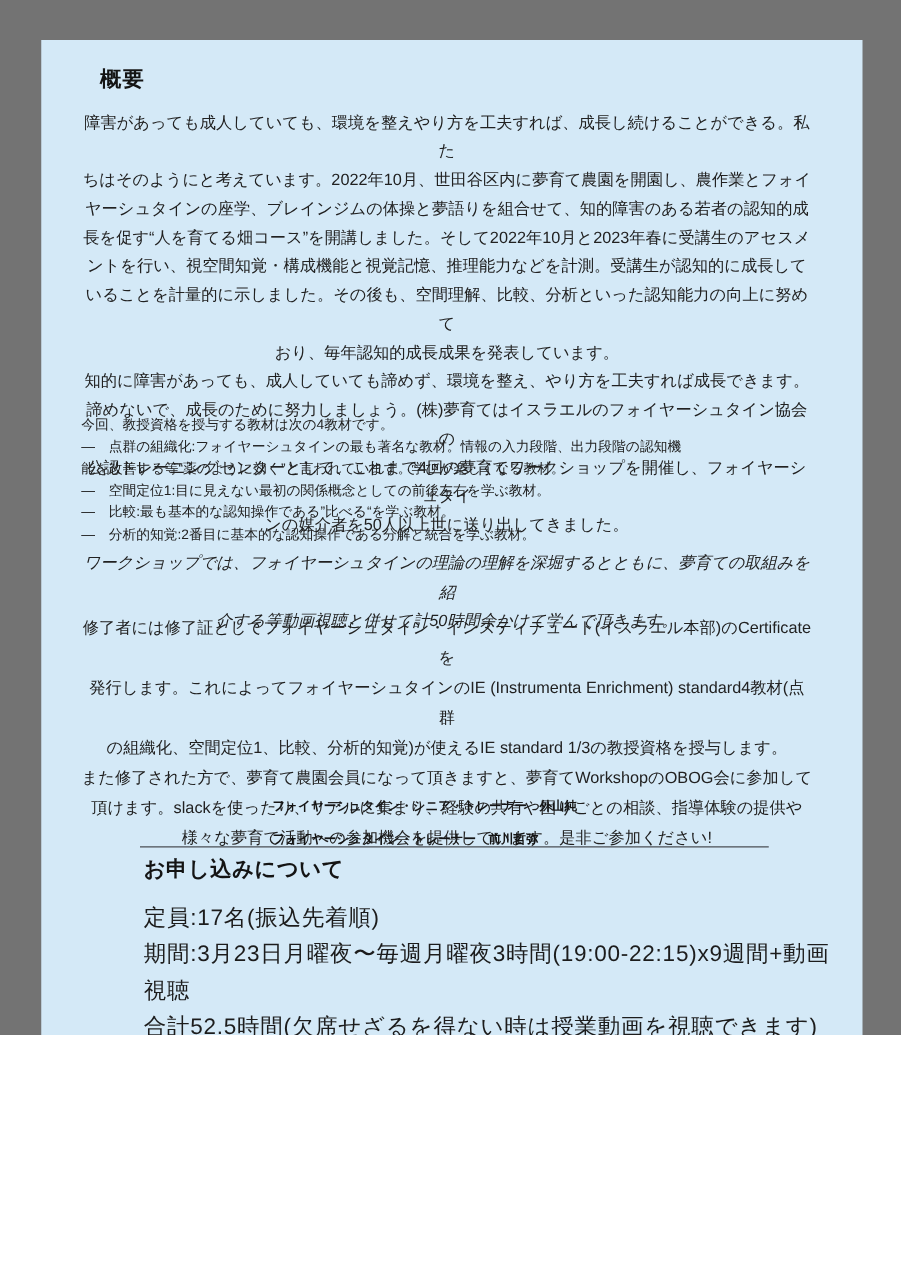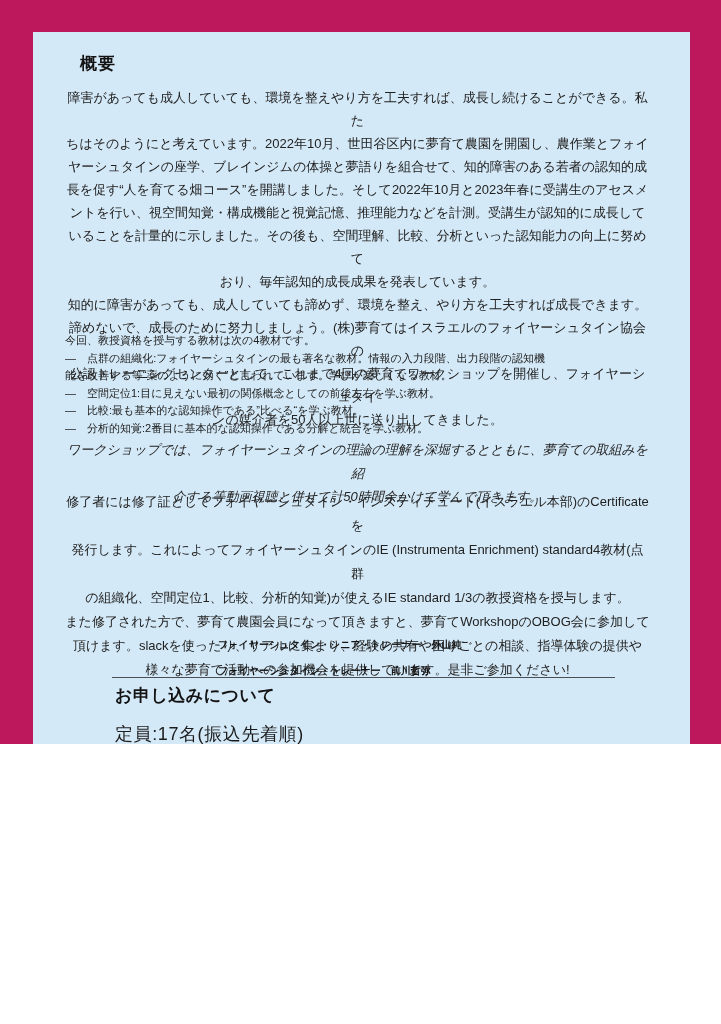--- a/index.html
+++ b/index.html
@@ -1,19 +1,19 @@
 <!DOCTYPE html>
 <html><head>
 <meta charset="utf-8">
 <style>
   html,body{margin:0;padding:0;}
   .page{
     position:relative;
-    width:721px;height:744px;
-    background:#be185d;
+    width:721px;height:828px;
+    background:#737373;
     font-family:"Liberation Sans","DejaVu Sans",sans-serif;
     color:#1f1f1f;
     overflow:hidden;
   }
   .panel{
     position:absolute;left:33px;top:32px;width:657px;height:963px;
     background:#d4e9f7;
   }
   .abs{position:absolute;}
   .h1{

